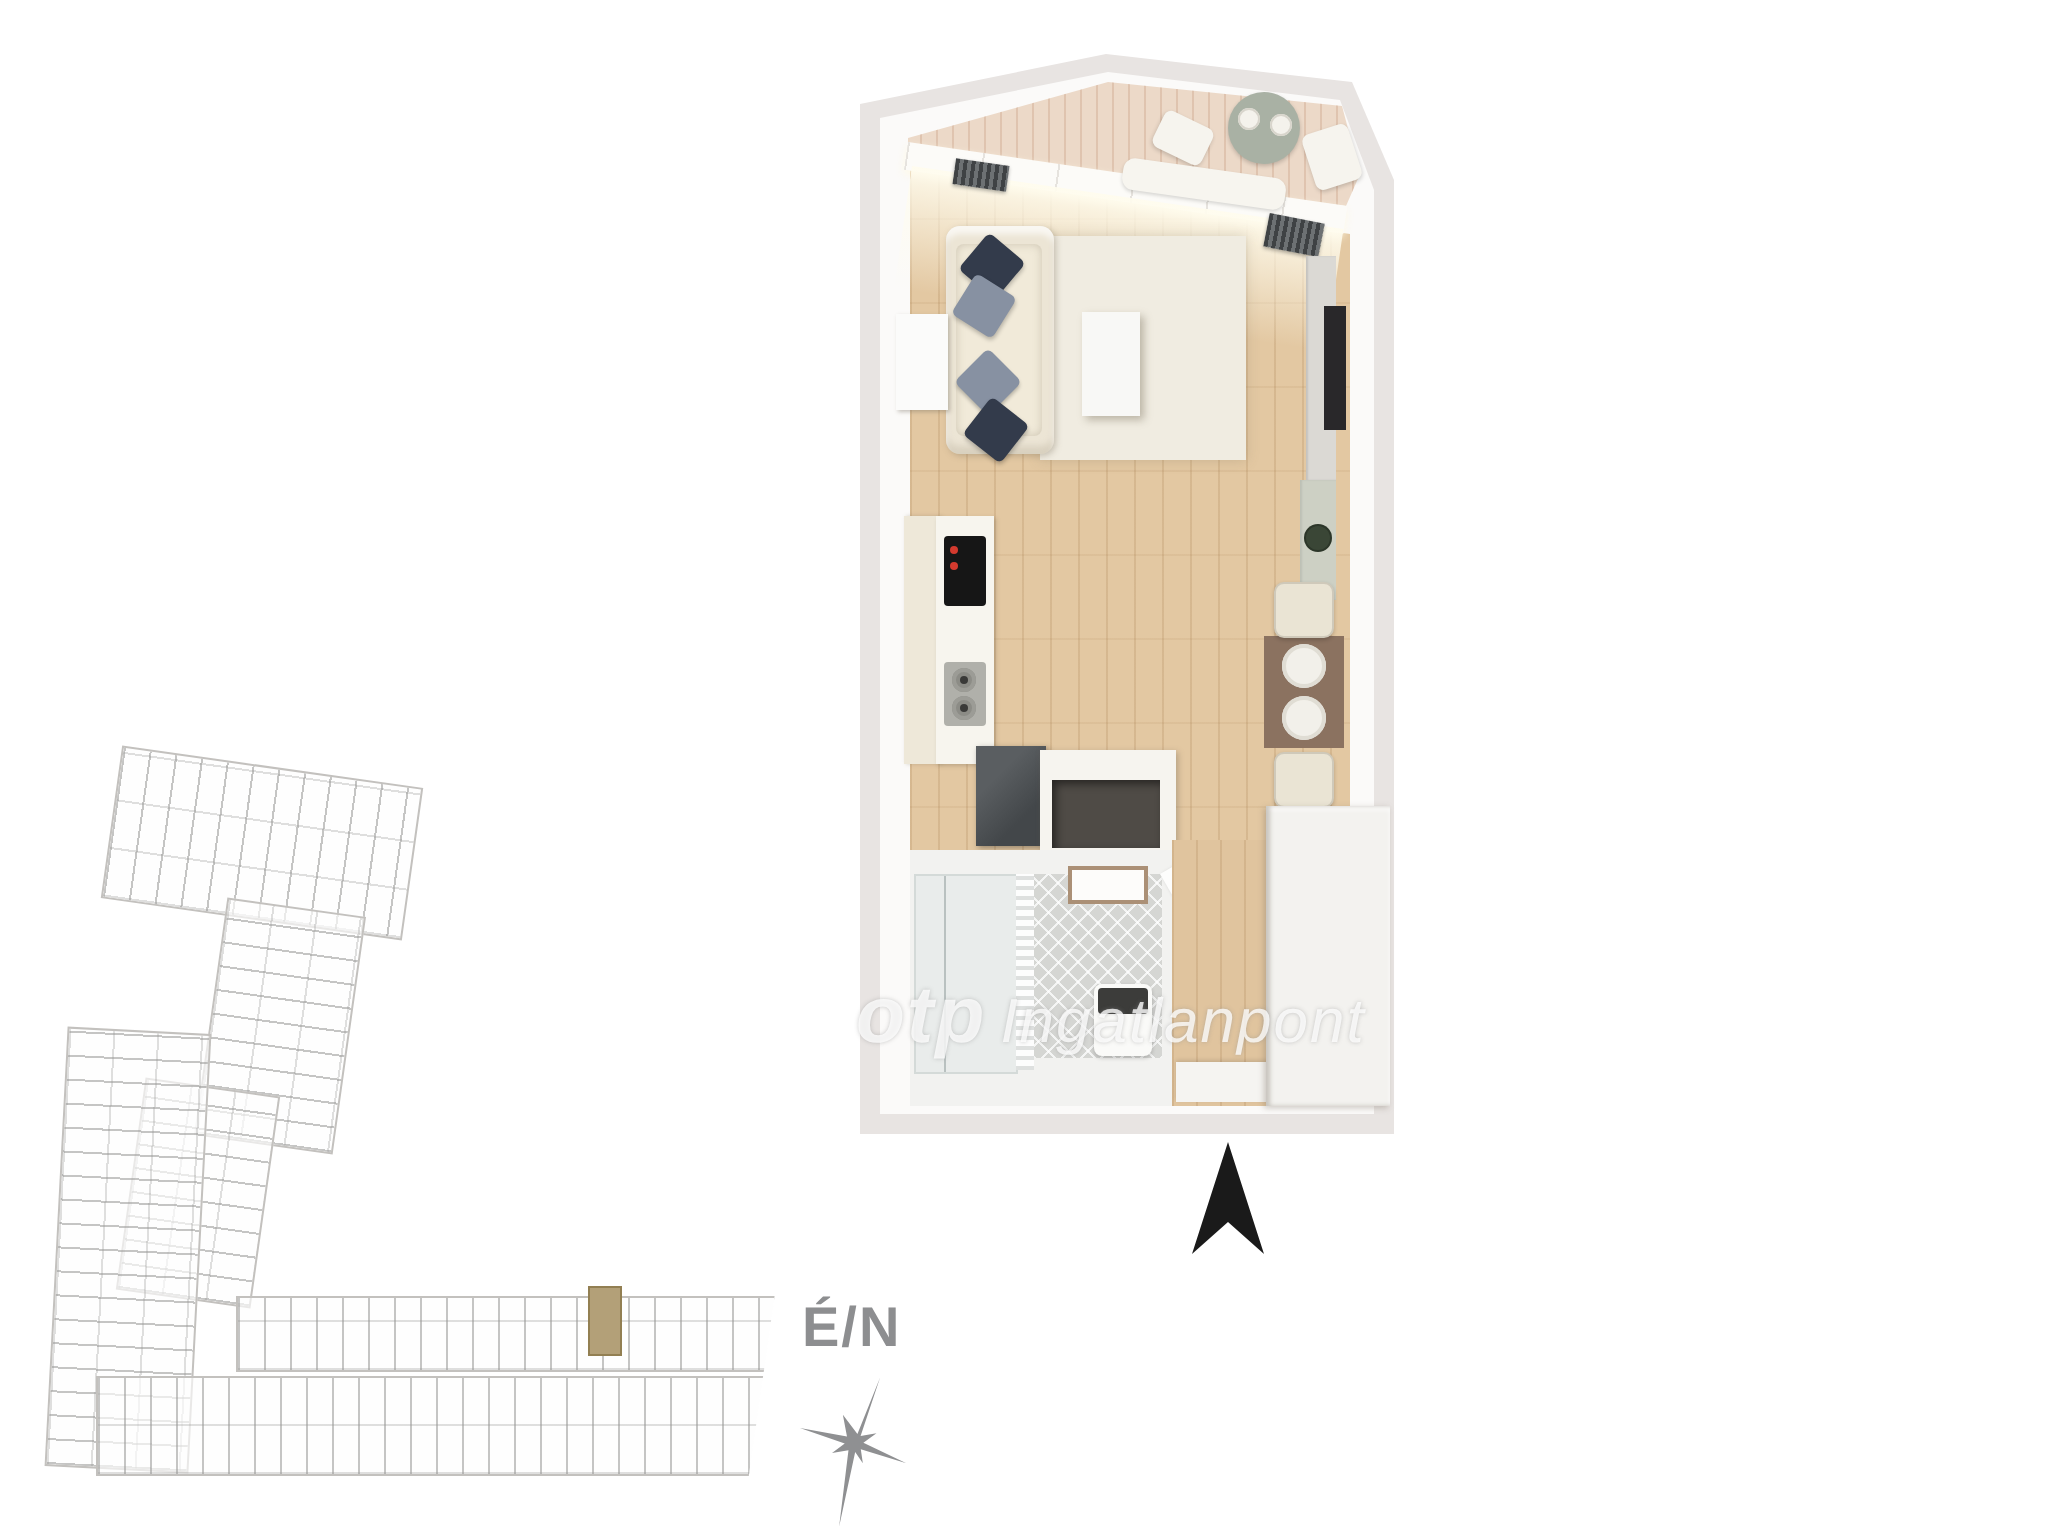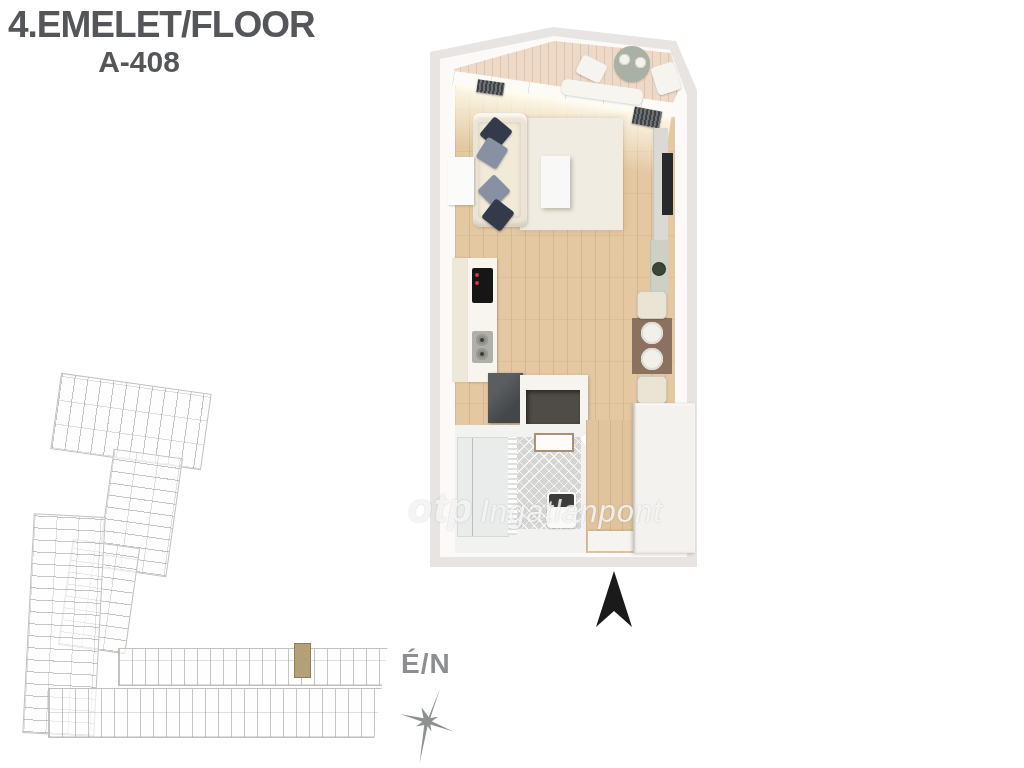--- a/index.html
+++ b/index.html
@@ -87,21 +87,21 @@
 
   #hall-floor{left:158px;top:395px;width:54px;height:133px;background:#e0c49e;
     background-image:repeating-linear-gradient(90deg,rgba(160,118,70,.20) 0 1px,transparent 1px 12px);}
   #entry-mat{left:160px;top:506px;width:50px;height:20px;background:#f5f4f1;box-shadow:0 -1px 2px rgba(0,0,0,.12);}
   #wardrobe{left:205px;top:378px;width:62px;height:150px;background:#f3f2ef;
     box-shadow:inset 2px 0 2px rgba(170,165,155,.6),inset 0 2px 2px rgba(255,255,255,.8),-1px 1px 3px rgba(120,110,95,.35);}
 
   
   #watermark{left:408px;top:486px;width:300px;color:rgba(255,255,255,.78);font-style:italic;
     text-shadow:0 0 2px rgba(140,140,140,.45);white-space:nowrap;z-index:30;}
-  #watermark .brand{font-size:40px;font-weight:bold;letter-spacing:1px;}
+  #watermark .brand{font-size:40px;font-weight:bold;letter-spacing:1px;margin-left:20px;}
   #watermark .suffix{font-size:31px;margin-left:7px;letter-spacing:1px;text-align:right;}
 
   
   #north-arrow{left:596px;top:571px;}
   #compass-label{left:401px;top:648px;font-size:28px;font-weight:bold;color:#8d8e90;letter-spacing:1px;}
   #compass-rose{left:385px;top:684px;}
 
   
   #building-overview{left:20px;top:375px;width:356px;height:382px;}
   .wing{position:absolute;border:1px solid #c3c1be;background-color:rgba(253,253,253,.65);}
@@ -116,24 +116,20 @@
   #wing-d-wrap{left:28px;top:268px;width:340px;height:95px;clip-path:polygon(0 0,100% 0,96% 100%,0 100%);}
   #wing-d1{left:70px;top:5px;width:268px;height:36px;}
   #wing-d2{left:0;top:45px;width:340px;height:48px;}
   #unit-highlight{left:246px;top:0;width:15px;height:33px;background:#b3a078;border:1px solid #927f52;z-index:2;}
 </style>
 </head>
 <body>
 
 <div id="canvas">
 
-  <div id="header" class="abs">
-    <div id="floor-label">4.EMELET/FLOOR</div>
-    <div id="unit-label">A-408</div>
-  </div>
 
   <div id="plan" class="abs">
     <div id="plan-base" class="abs"></div>
     <div id="plan-walls" class="abs"></div>
     <div id="balcony-floor" class="abs"></div>
     <div id="main-floor" class="abs"></div>
     <div id="window-band" class="abs"></div>
     <div id="sun-glow" class="abs"></div>
 
     <div id="balcony-table" class="abs">

